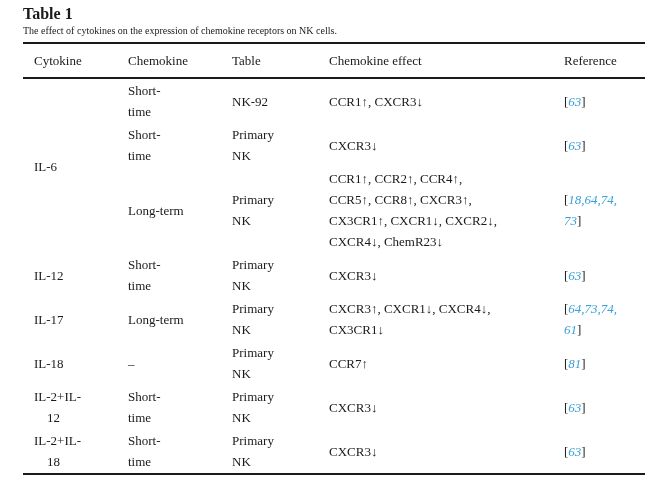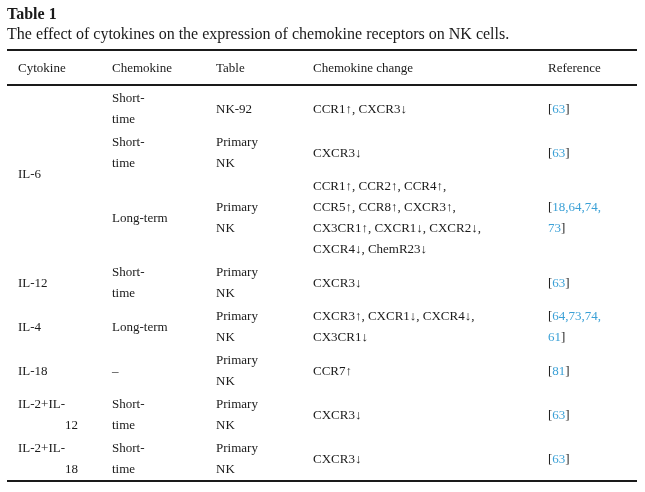--- a/index.html
+++ b/index.html
@@ -8,58 +8,58 @@
     --text:#1a1a1a;
     --bg:#ffffff;
   }
   html,body{margin:0;padding:0;}
   body{
     width:645px;height:492px;background:var(--bg);
     font-family:"Liberation Serif","DejaVu Serif",serif;
     color:var(--text);
     overflow:hidden;
   }
-  .wrap{padding:4px 8px 0 7px;border-radius:31px;}
+  .wrap{padding:4px 8px 0 23px;border-radius:31px;}
   .tlabel{font-size:16px;font-weight:700;margin:1px 0 2px;}
-  .tcaption{font-size:16px;margin:0 0 6px;}
+  .tcaption{font-size:10px;margin:0 0 6px;}
   table{
     border-collapse:collapse;width:630px;table-layout:fixed;
     font-size:13px;line-height:21px;
     border-bottom:2px solid var(--rule);
   }
   thead tr{
     border-top:2px solid var(--rule);
     border-bottom:2px solid var(--rule);
   }
   th{font-weight:400;text-align:left;padding:6px 0;}
   td{vertical-align:middle;padding:1px 0;text-align:left;}
   .c-first{padding-left:11px;}
-  .cyto-line2{padding-left:13px;text-align:center;}
-  .cite{color:var(--link);}
+  .cyto-line2{padding-left:13px;}
+  .cite{color:var(--link);font-style:italic;}
 </style>
 </head>
 <body>
 
 <div class="wrap">
   <div class="tlabel">Table 1</div>
   <div class="tcaption">The effect of cytokines on the expression of chemokine receptors on NK cells.</div>
   <table>
     <colgroup>
       <col style="width:105px">
         <col style="width:104px">
         <col style="width:97px">
       <col style="width:235px">
         <col style="width:89px">
     </colgroup>
     <thead>
       <tr>
         <th class="c-first">Cytokine</th>
         <th>Chemokine</th>
         <th>Table</th>
-        <th>Chemokine change</th>
+        <th>Chemokine effect</th>
         <th>Reference</th>
       </tr>
     </thead>
     <tbody>
         <tr>
           <td class="c-first" rowspan="3">
             <div>IL-6</div>
           </td>
           <td>
             <div>Short-</div>
@@ -124,21 +124,21 @@
           </td>
           <td>
             <div>CXCR3↓</div>
           </td>
           <td>
             <div><span>[</span><span class="cite">63</span><span>]</span></div>
           </td>
         </tr>
         <tr>
           <td class="c-first">
-            <div>IL-4</div>
+            <div>IL-17</div>
           </td>
           <td>
             <div>Long-term</div>
           </td>
           <td>
             <div>Primary</div>
             <div>NK</div>
           </td>
           <td>
             <div>CXCR3↑, CXCR1↓, CXCR4↓,</div>

